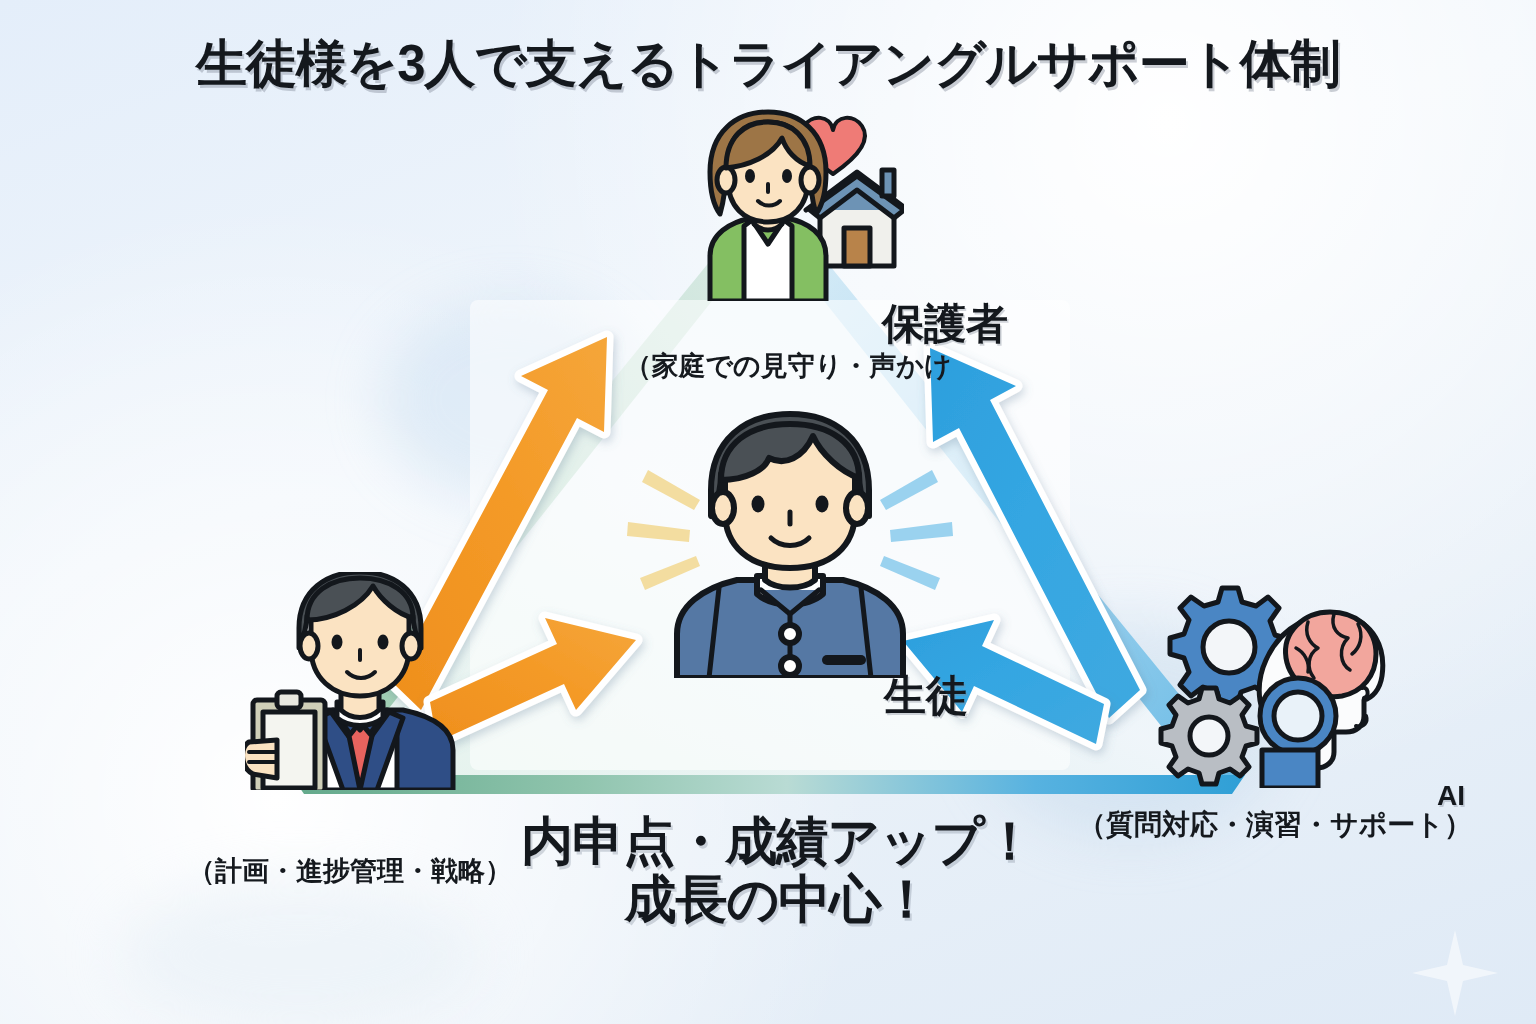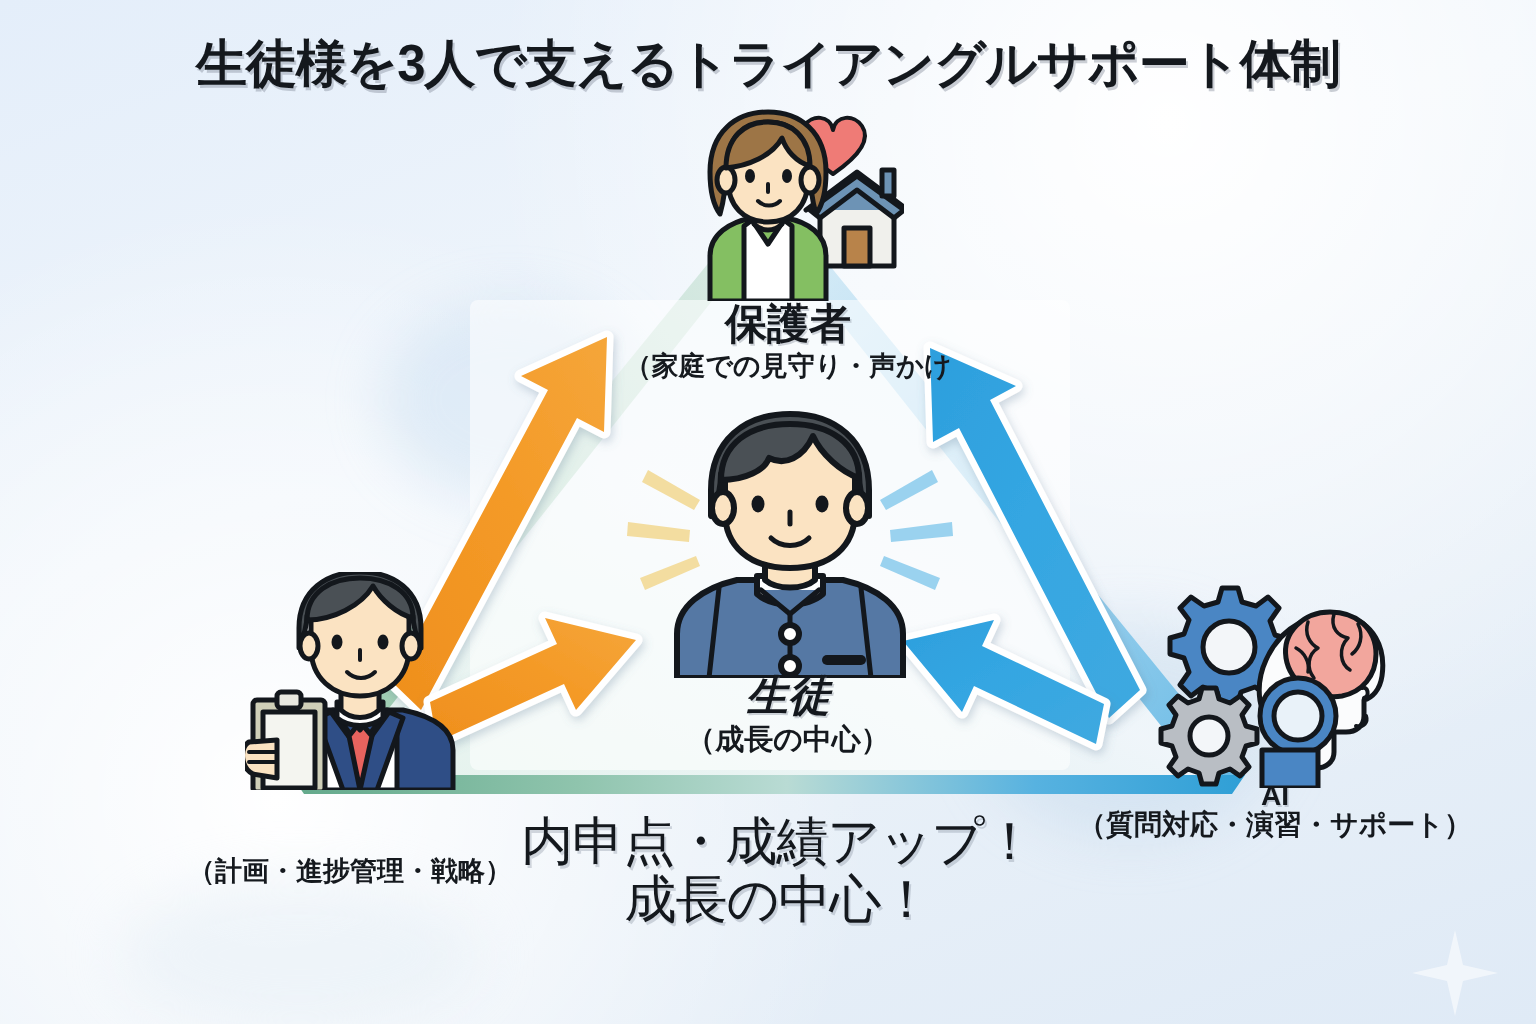--- a/index.html
+++ b/index.html
@@ -25,45 +25,45 @@
     font-size:51px;font-weight:700;color:#14181d;letter-spacing:-1px;
     text-shadow:2px 3px 0 rgba(120,130,145,.38);
     white-space:nowrap;
   }
 
   
   svg#tri{position:absolute;left:0;top:0;width:1536px;height:1024px;}
 
   
   .node-title{
-    position:absolute;text-align:center;white-space:nowrap;
+    position:absolute;text-align:right;white-space:nowrap;
     font-weight:700;color:#14181d;
     text-shadow:1.5px 2px 0 rgba(125,135,150,.35);
   }
   .node-sub{
     position:absolute;text-align:center;white-space:nowrap;
     font-weight:700;color:#15191e;font-family:Liberation Mono, monospace;
   }
 
   #parent-title{left:568px;top:296px;width:440px;font-size:42px;}
   #parent-sub{left:568px;top:348px;width:440px;font-size:27px;}
 
-  #student-title{left:608px;top:668px;width:360px;font-size:42px;font-style:italic;}
+  #student-title{left:608px;top:668px;width:360px;font-size:42px;}
   #student-sub{left:608px;top:720px;width:360px;font-size:29px;}
 
   #coach-title{left:135px;top:784px;width:430px;font-size:38px;}
   #coach-sub{left:135px;top:830px;width:430px;font-size:27px;margin-top:23px;}
 
   #ai-title{left:1085px;top:780px;width:380px;font-size:28px;}
   #ai-sub{left:1075px;top:806px;width:400px;font-size:28px;}
 
   
   #banner{
     position:absolute;left:418px;top:812px;width:720px;text-align:center;
-    color:#14181d;font-weight:400;line-height:1.12;
+    color:#14181d;font-weight:700;line-height:1.12;
     text-shadow:2px 3px 0 rgba(120,130,145,.30);
   }
   #banner .l1{font-size:52px;display:block;letter-spacing:-1px;}
   #banner .l2{font-size:52px;display:block;letter-spacing:-1px;}
 
   
   .fig{position:absolute;}
   #fig-parent{left:692px;top:106px;width:212px;height:195px;}
   #fig-student{left:645px;top:408px;width:290px;height:270px;}
   #fig-coach{left:245px;top:572px;width:225px;height:218px;}
@@ -314,21 +314,20 @@
       </g>
     </svg>
   </div>
 
   <div id="title">生徒様を3人で支えるトライアングルサポート体制</div>
 
   <div class="node-title" id="parent-title">保護者</div>
   <div class="node-sub" id="parent-sub">（家庭での見守り・声かけ</div>
 
   <div class="node-title" id="student-title">生徒</div>
-  <div class="node-sub" id="student-sub">（成長の中心）</div>
 
   <div class="node-sub" id="coach-sub">（計画・進捗管理・戦略）</div>
 
   <div class="node-title" id="ai-title">AI</div>
   <div class="node-sub" id="ai-sub">（質問対応・演習・サポート）</div>
 
   <div id="banner">
     <span class="l1">内申点・成績アップ！</span>
     <span class="l2">成長の中心！</span>
   </div>

